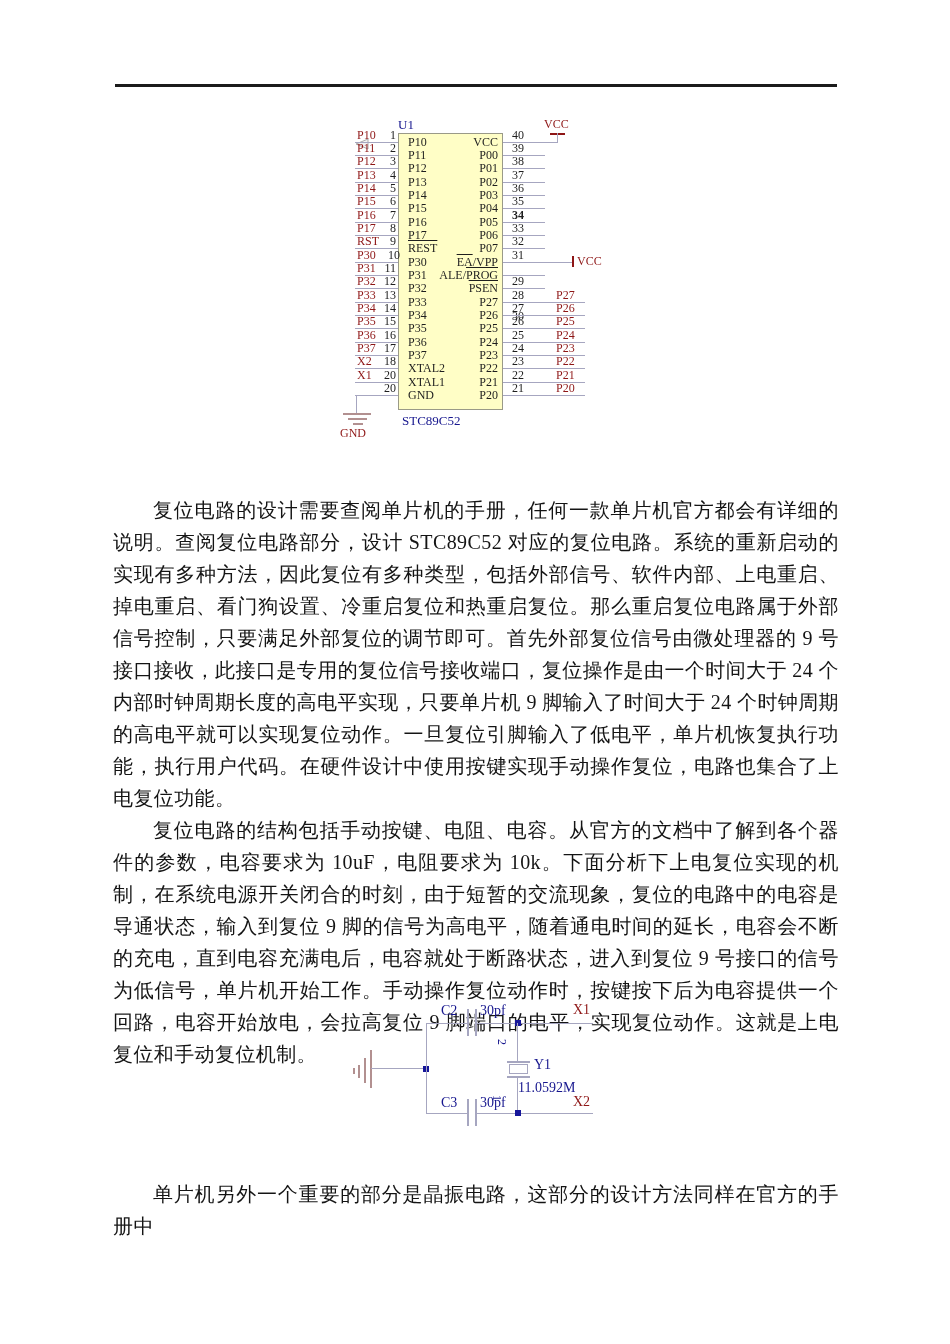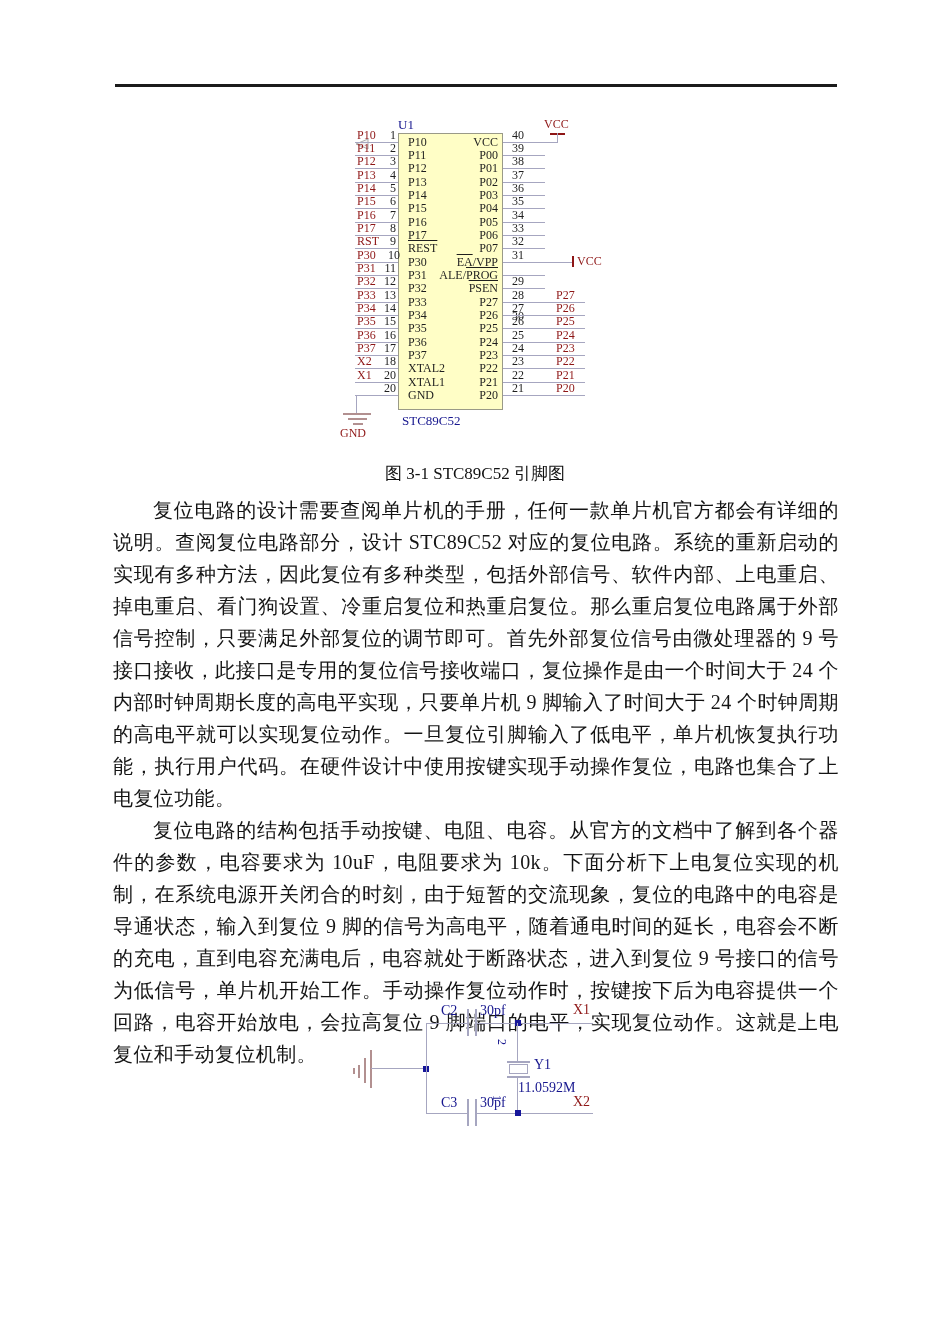--- a/index.html
+++ b/index.html
@@ -124,21 +124,21 @@
       <div class="lbl" style="left: 68px; top: 87.25px;">P15</div>
       <div class="lbl rt" style="left: 78px; top: 87.25px; width: 80px;">P04</div>
       <div class="w" style="left: 163px; top: 93.25px; width: 42px;"></div>
       <div class="lbl" style="left: 172px; top: 80.25px;">35</div>
       <div class="w" style="left: 15px; top: 106.6px; width: 43px;"></div>
       <div class="lbl red" style="left: 17px; top: 93.6px;">P16</div>
       <div class="lbl num" style="left: 36px; top: 93.6px; width: 20px;">7</div>
       <div class="lbl" style="left: 68px; top: 100.6px;">P16</div>
       <div class="lbl rt" style="left: 78px; top: 100.6px; width: 80px;">P05</div>
       <div class="w" style="left: 163px; top: 106.6px; width: 42px;"></div>
-      <div class="lbl" style="left: 172px; top: 93.6px;">34</div>
+      <div class="lbl" style="left: 172px; top: 93.6px; font-weight: bold;">34</div>
       <div class="w" style="left: 15px; top: 119.95px; width: 43px;"></div>
       <div class="lbl red" style="left: 17px; top: 106.95px;">P17</div>
       <div class="lbl num" style="left: 36px; top: 106.95px; width: 20px;">8</div>
       <div class="lbl" style="left: 68px; top: 113.95px;">P17</div>
       <div class="lbl rt" style="left: 78px; top: 113.95px; width: 80px;">P06</div>
       <div class="w" style="left: 163px; top: 119.95px; width: 42px;"></div>
       <div class="lbl" style="left: 172px; top: 106.95px;">33</div>
       <div class="w" style="left: 15px; top: 133.3px; width: 43px;"></div>
       <div class="lbl red" style="left: 17px; top: 120.3px;">RST</div>
       <div class="lbl num" style="left: 36px; top: 120.3px; width: 20px;">9</div>
@@ -225,21 +225,20 @@
       <div class="lbl red" style="left: 216px; top: 253.8px;">P21</div>
       <div class="w" style="left: 15px; top: 280.15px; width: 43px;"></div>
       <div class="lbl num" style="left: 36px; top: 267.15px; width: 20px;">20</div>
       <div class="lbl" style="left: 68px; top: 274.15px;">GND</div>
       <div class="lbl rt" style="left: 78px; top: 274.15px; width: 80px;">P20</div>
       <div class="w" style="left: 163px; top: 280.15px; width: 82px;"></div>
       <div class="lbl" style="left: 172px; top: 267.15px;">21</div>
       <div class="lbl red" style="left: 216px; top: 267.15px;">P20</div>
     </div>
 
-  <div class="caption cap1">图 3-1 STC89C52 引脚图</div>
 
   <div class="bodytext">
     <p>复位电路的设计需要查阅单片机的手册，任何一款单片机官方都会有详细的说明。查阅复位电路部分，设计 STC89C52 对应的复位电路。系统的重新启动的实现有多种方法，因此复位有多种类型，包括外部信号、软件内部、上电重启、掉电重启、看门狗设置、冷重启复位和热重启复位。那么重启复位电路属于外部信号控制，只要满足外部复位的调节即可。首先外部复位信号由微处理器的 9 号接口接收，此接口是专用的复位信号接收端口，复位操作是由一个时间大于 24 个内部时钟周期长度的高电平实现，只要单片机 9 脚输入了时间大于 24 个时钟周期的高电平就可以实现复位动作。一旦复位引脚输入了低电平，单片机恢复执行功能，执行用户代码。在硬件设计中使用按键实现手动操作复位，电路也集合了上电复位功能。</p>
     <p>复位电路的结构包括手动按键、电阻、电容。从官方的文档中了解到各个器件的参数，电容要求为 10uF，电阻要求为 10k。下面分析下上电复位实现的机制，在系统电源开关闭合的时刻，由于短暂的交流现象，复位的电路中的电容是导通状态，输入到复位 9 脚的信号为高电平，随着通电时间的延长，电容会不断的充电，直到电容充满电后，电容就处于断路状态，进入到复位 9 号接口的信号为低信号，单片机开始工作。手动操作复位动作时，按键按下后为电容提供一个回路，电容开始放电，会拉高复位 9 脚端口的电平，实现复位动作。这就是上电复位和手动复位机制。</p>
   </div>
 
   <div class="fig2">
 
     <div class="gbar" style="left:30px;top:50px;width:2px;height:38px;"></div>
     <div class="gbar" style="left:24px;top:58px;width:2px;height:25px;"></div>
@@ -273,14 +272,15 @@
     <div class="plate" style="left:127px;top:99px;"></div>
     <div class="plate" style="left:135px;top:99px;"></div>
     <div class="wire" style="left:137px;top:113px;width:116px;height:1px;"></div>
     <div class="dot" style="left:175px;top:110px;"></div>
     <div class="f2lbl blue" style="left:101px;top:96px;">C3</div>
     <div class="f2lbl blue" style="left:140px;top:96px;">30pf</div>
     <div class="f2lbl red" style="left:233px;top:95px;">X2</div>
   </div>
 
 
+  <div class="p3">单片机另外一个重要的部分是晶振电路，这部分的设计方法同样在官方的手册中</div>
 
 </div>
 
 </body></html>

